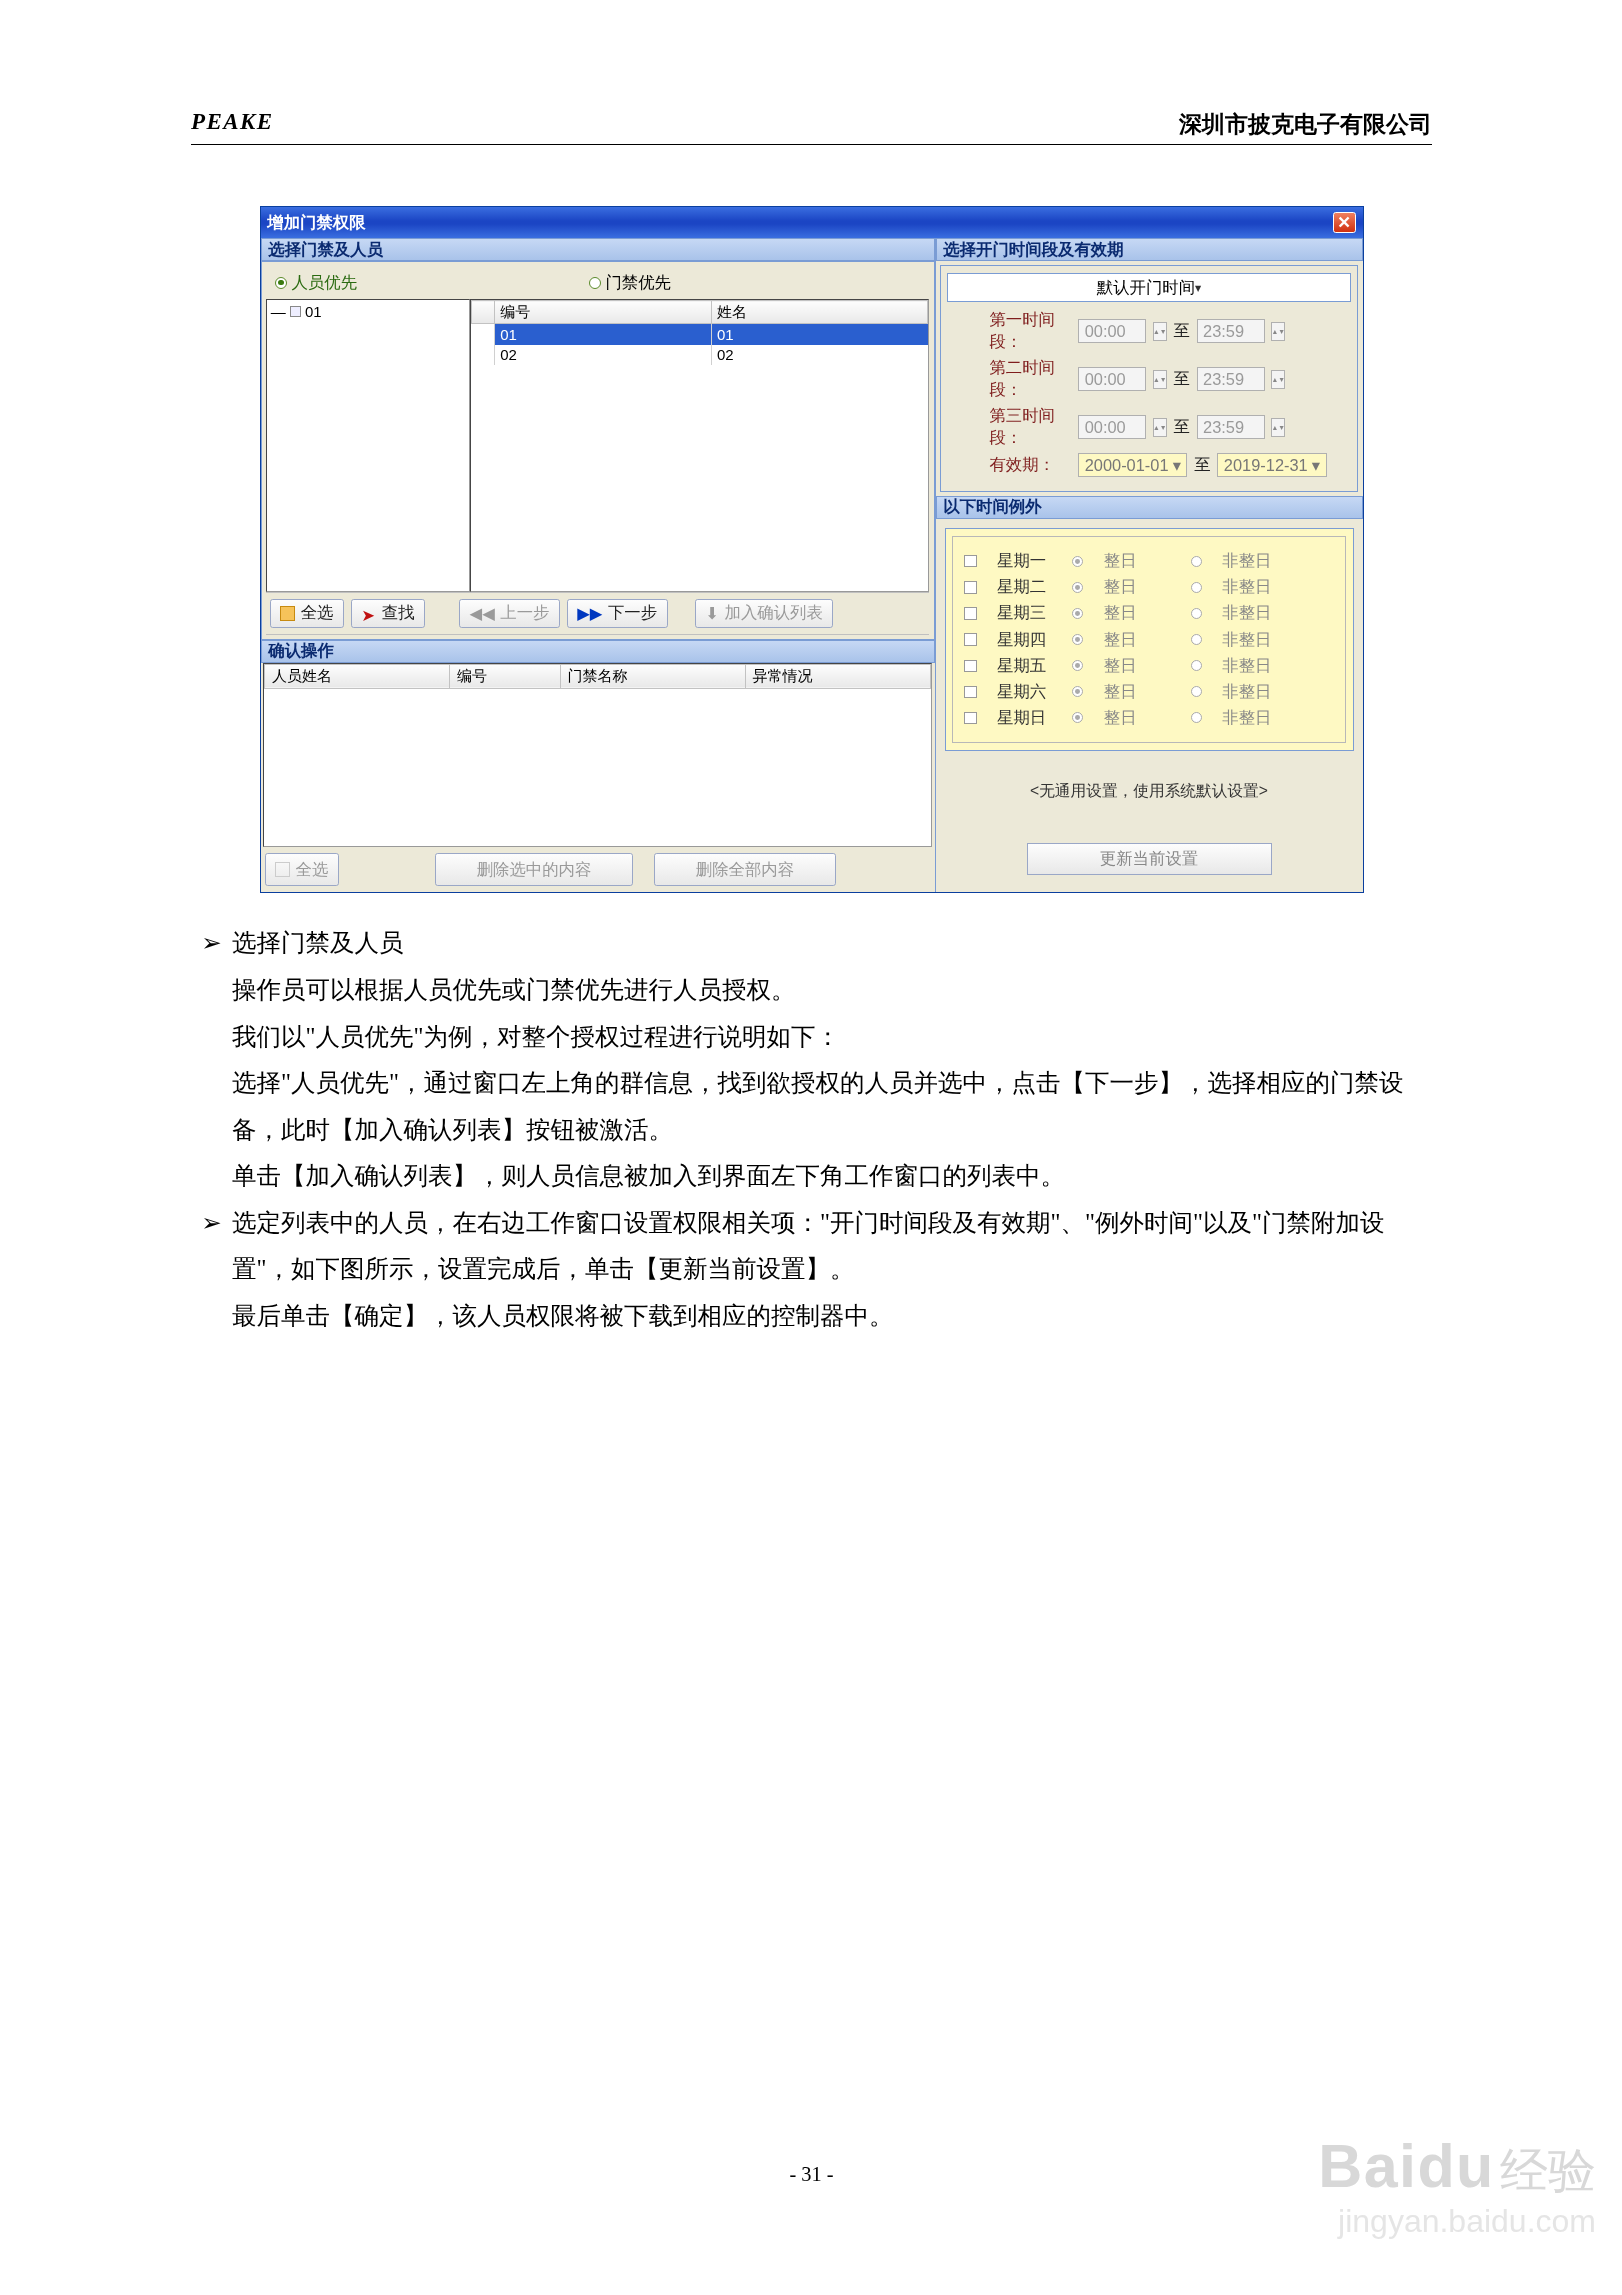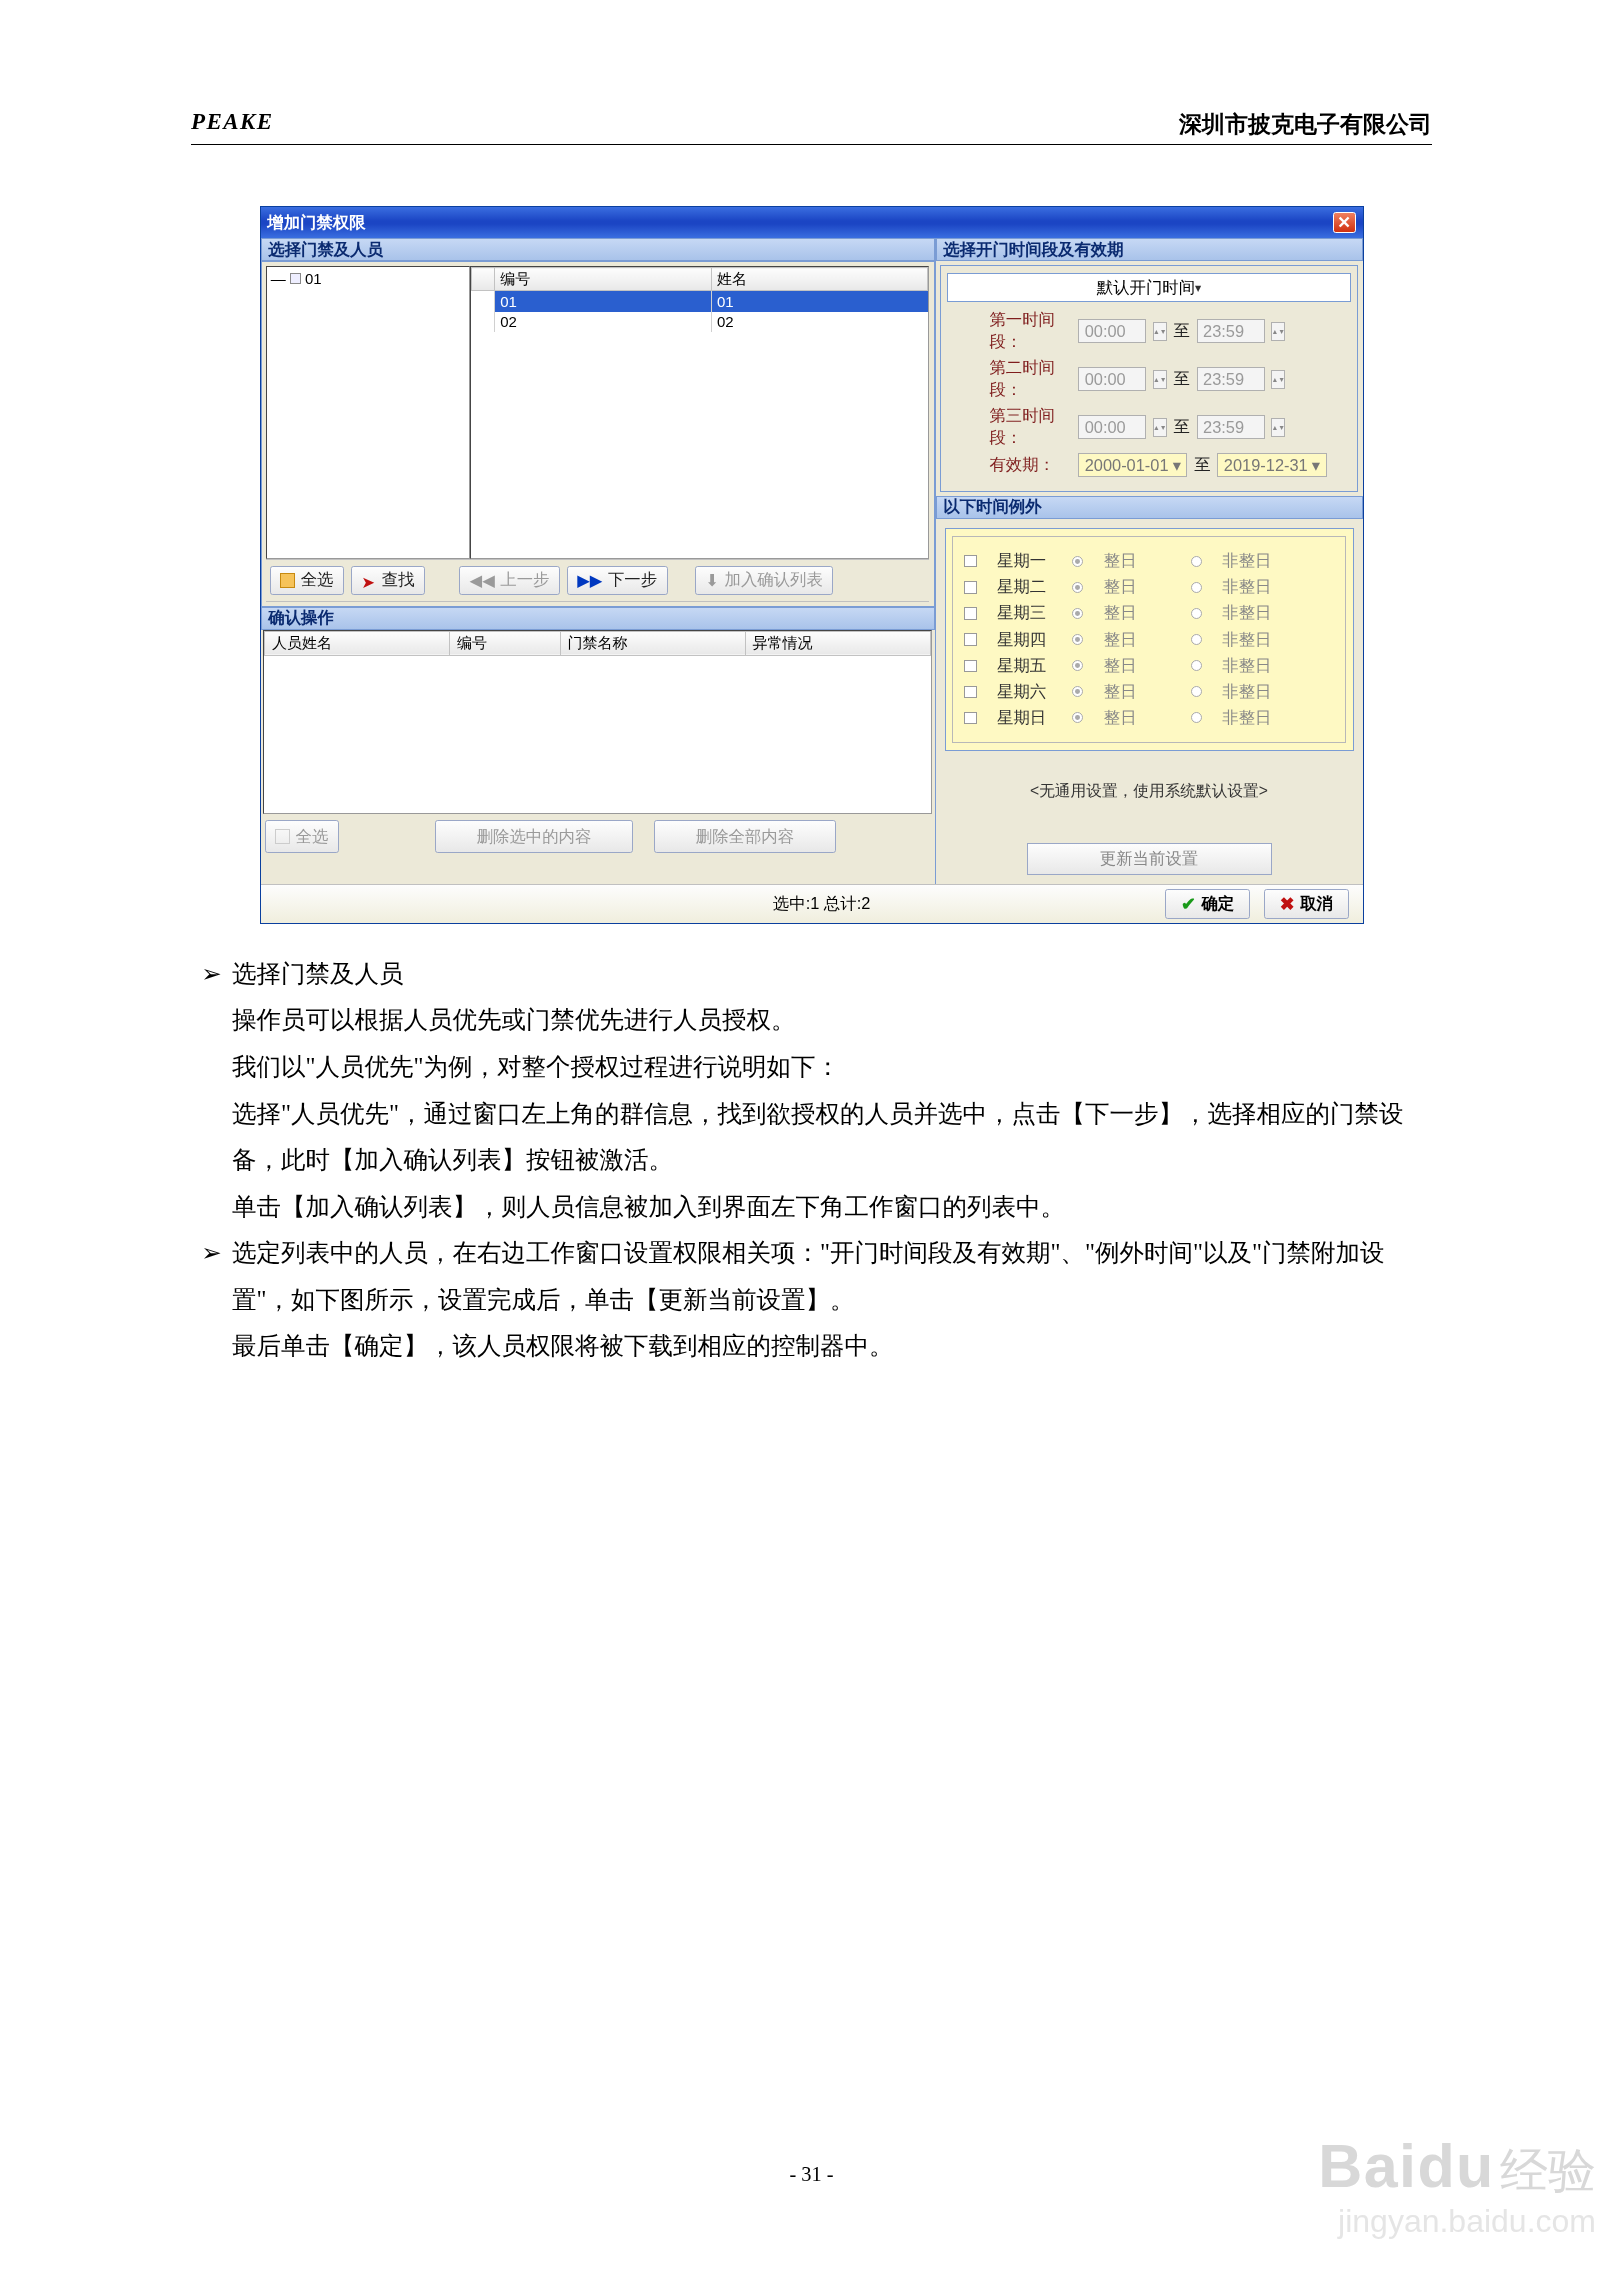--- a/index.html
+++ b/index.html
@@ -207,20 +207,30 @@
   <div class="dialog">
     <div class="titlebar">
       <span>增加门禁权限</span>
       <span class="closebtn">✕</span>
     </div>
     <div class="dlg-body">
 
       <div class="leftcol">
         <div class="section-hdr">选择门禁及人员</div>
         <div class="panel">
+          <div class="radio-row">
+            <span class="radio sel">
+              <span class="radio-dot sel"></span>
+              <span>人员优先</span>
+            </span>
+            <span class="radio">
+              <span class="radio-dot"></span>
+              <span>门禁优先</span>
+            </span>
+          </div>
           <div class="two-trees">
             <div class="tree">
               <div class="tree-item">
                 <span>—</span>
                 <span class="tree-box"></span>
                 <span>01</span>
               </div>
             </div>
             <div class="grid">
               <table>
@@ -405,34 +415,20 @@
                 <span>非整日</span>
               </div>
             </div>
         </div>
 
         <div class="noset">&lt;无通用设置，使用系统默认设置&gt;</div>
         <div class="updbtn disabled">更新当前设置</div>
       </div>
     </div>
 
-    <div class="status">
-      <span style="width:204px"></span>
-      <span class="status-center">选中:1 总计:2</span>
-      <span class="okcancel">
-        <span class="okbtn">
-          <span class="check">✔</span>
-          <span>确定</span>
-        </span>
-        <span class="cancelbtn">
-          <span class="xmark">✖</span>
-          <span>取消</span>
-        </span>
-      </span>
-    </div>
   </div>
 
   <div class="prose">
     <div class="row">
       <span class="bullet arrowb">➢</span>
       <span class="txt">选择门禁及人员</span>
     </div>
     <div class="indent">操作员可以根据人员优先或门禁优先进行人员授权。</div>
     <div class="indent">我们以"人员优先"为例，对整个授权过程进行说明如下：</div>
     <div class="indent">选择"人员优先"，通过窗口左上角的群信息，找到欲授权的人员并选中，点击【下一步】，选择相应的门禁设备，此时【加入确认列表】按钮被激活。</div>

